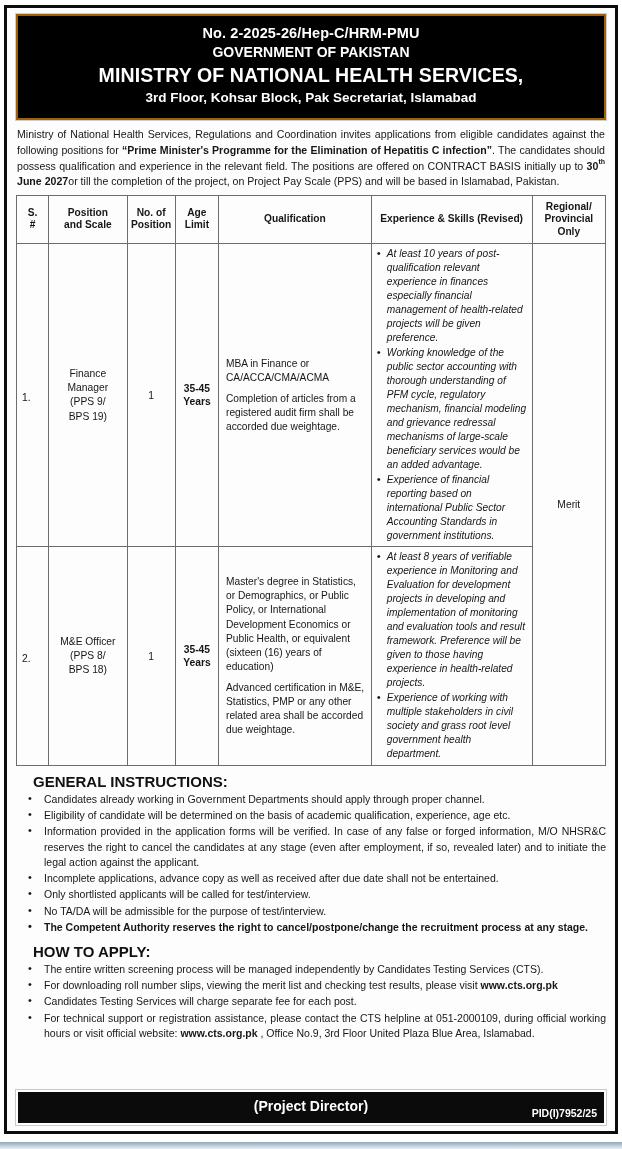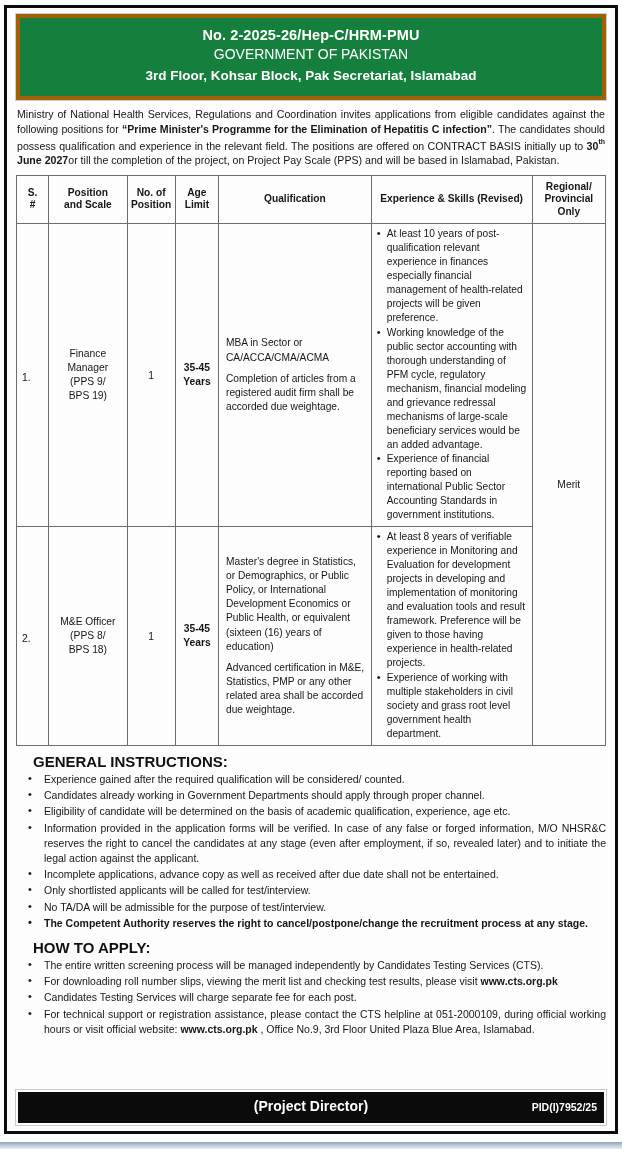--- a/index.html
+++ b/index.html
@@ -17,29 +17,29 @@
   }
   .frame {
     width: 100%; height: 1129px;
     border: 3px solid #0c0c0c;
     background: #fdfdfd;
     padding: 6px 9px 6px 9px;
     display: flex; flex-direction: column;
   }
   
   .hdr {
-    background: #15803d;
+    background: #000000;
     color: #ffffff;
     text-align: center;
     padding: 8px 6px 10px 6px;
-    border: 4px solid #a16207;
+    border: 2px solid #a16207;
     outline: 1px solid #cfcfcf;
   }
   .hdr-l1 { font-size: 14.5px; font-weight: bold; letter-spacing: .1px; line-height: 1.33; }
-  .hdr-l2 { font-size: 14px; font-weight: normal; line-height: 1.4; text-align: center; }
+  .hdr-l2 { font-size: 14px; font-weight: bold; line-height: 1.4; text-align: center; }
   .hdr-l3 { font-size: 19.5px; font-weight: bold; line-height: 1.24; letter-spacing: .1px; }
   .hdr-l4 { font-size: 19.5px; font-weight: bold; line-height: 1.24; letter-spacing: .1px; }
   .hdr-l5 { font-size: 13.5px; font-weight: bold; line-height: 1.5; margin-top: 1px; }
 
   
   .intro {
     font-size: 10.6px;
     line-height: 1.44;
     text-align: justify;
     color: #161616;
@@ -73,20 +73,21 @@
   td.c-qual   { font-size: 10.2px; line-height: 1.38; padding: 6px 6px 6px 7px; vertical-align: middle; }
   td.c-exp    { font-size: 10.2px; line-height: 1.37; padding: 3px 5px 3px 4px; vertical-align: top; }
   td.c-quota  { text-align: center; font-size: 10.3px; }
   td.c-qual p { margin-bottom: 7px; }
   td.c-qual p:last-child { margin-bottom: 0; }
   td.c-exp ul { list-style: none; }
   td.c-exp li {
     position: relative;
     padding-left: 11px;
     margin-bottom: 1px;
+    font-style: italic;
   }
   td.c-exp li::before {
     content: "\2022";
     position: absolute; left: 1px; top: -1px;
     font-size: 11px;
   }
 
   
   .sec-title {
     font-size: 15px; font-weight: bold; color: #111;
@@ -116,39 +117,40 @@
     color: #ffffff;
     text-align: center;
     margin-top: 7px;
     padding: 5px 4px 7px 4px;
     border: 2px solid #ffffff;
     outline: 1px solid #c9c9c9;
     position: relative;
   }
   .ftr-l1 { font-size: 14px; font-weight: bold; line-height: 1.35; }
   .pid {
-    position: absolute; right: 7px; top: 9px;
+    position: absolute; right: 7px; top: 15px;
     font-size: 10.5px; font-weight: bold; color: #ffffff;
   }
   .botstrip {
     position: absolute; left: 0; bottom: 0;
     width: 622px; height: 7px;
     background: linear-gradient(to bottom,#8fa6bd 0%,#b9c8d8 45%,#e9eef3 100%);
   }
   .spacer { flex: 1 1 auto; }
 </style>
 </head>
 <body>
 
 <div class="page">
   <div class="frame">
 
     <div class="hdr">
       <div class="hdr-l1">No. 2-2025-26/Hep-C/HRM-PMU</div>
       <div class="hdr-l2">GOVERNMENT OF PAKISTAN</div>
+      <div class="hdr-l3">MINISTRY OF NATIONAL HEALTH SERVICES,</div>
       <div class="hdr-l5">3rd Floor, Kohsar Block, Pak Secretariat, Islamabad</div>
     </div>
 
     <p class="intro">
       <span>Ministry of National Health Services, Regulations and Coordination invites applications from eligible candidates against the following positions for </span><b>“Prime Minister's Programme for the Elimination of Hepatitis C infection”</b><span>. The candidates should possess qualification and experience in the relevant field. The positions are offered on CONTRACT BASIS initially up to </span><b>30</b><b><sup>th</sup></b><b> June 2027</b><span>or till the completion of the project, on Project Pay Scale (PPS) and will be based in Islamabad, Pakistan.</span>
     </p>
 
     <table class="jobs">
       <colgroup>
         <col style="width:32px">
@@ -195,21 +197,21 @@
             <span>Manager</span><br>
             <span>(PPS 9/</span><br>
             <span>BPS 19)</span>
           </td>
           <td class="c-num">1</td>
           <td class="c-age">
             <span>35-45</span><br>
             <span>Years</span>
           </td>
           <td class="c-qual">
-            <p>MBA in Sector or CA/ACCA/CMA/ACMA</p>
+            <p>MBA in Finance or CA/ACCA/CMA/ACMA</p>
             <p>Completion of articles from a registered audit firm shall be accorded due weightage.</p>
           </td>
           <td class="c-exp">
             <ul>
               <li>At least 10 years of post-qualification relevant experience in finances especially financial management of health-related projects will be given preference.</li>
               <li>Working knowledge of the public sector accounting with thorough understanding of PFM cycle, regulatory mechanism, financial modeling and grievance redressal mechanisms of large-scale beneficiary services would be an added advantage.</li>
               <li>Experience of financial reporting based on international Public Sector Accounting Standards in government institutions.</li>
             </ul>
           </td>
           <td class="c-quota" rowspan="2">Merit</td>
@@ -236,21 +238,20 @@
               <li>At least 8 years of verifiable experience in Monitoring and Evaluation for development projects in developing and implementation of monitoring and evaluation tools and result framework. Preference will be given to those having experience in health-related projects.</li>
               <li>Experience of working with multiple stakeholders in civil society and grass root level government health department.</li>
             </ul>
           </td>
         </tr>
       </tbody>
     </table>
 
     <div class="sec-title">GENERAL INSTRUCTIONS:</div>
     <ul class="bullets">
-      <li>Experience gained after the required qualification will be considered/ counted.</li>
       <li>Candidates already working in Government Departments should apply through proper channel.</li>
       <li>Eligibility of candidate will be determined on the basis of academic qualification, experience, age etc.</li>
       <li>Information provided in the application forms will be verified. In case of any false or forged information, M/O NHSR&amp;C reserves the right to cancel the candidates at any stage (even after employment, if so, revealed later) and to initiate the legal action against the applicant.</li>
       <li>Incomplete applications, advance copy as well as received after due date shall not be entertained.</li>
       <li>Only shortlisted applicants will be called for test/interview.</li>
       <li>No TA/DA will be admissible for the purpose of test/interview.</li>
       <li class="bold">The Competent Authority reserves the right to cancel/postpone/change the recruitment process at any stage.</li>
     </ul>
 
     <div class="sec-title">HOW TO APPLY:</div>

